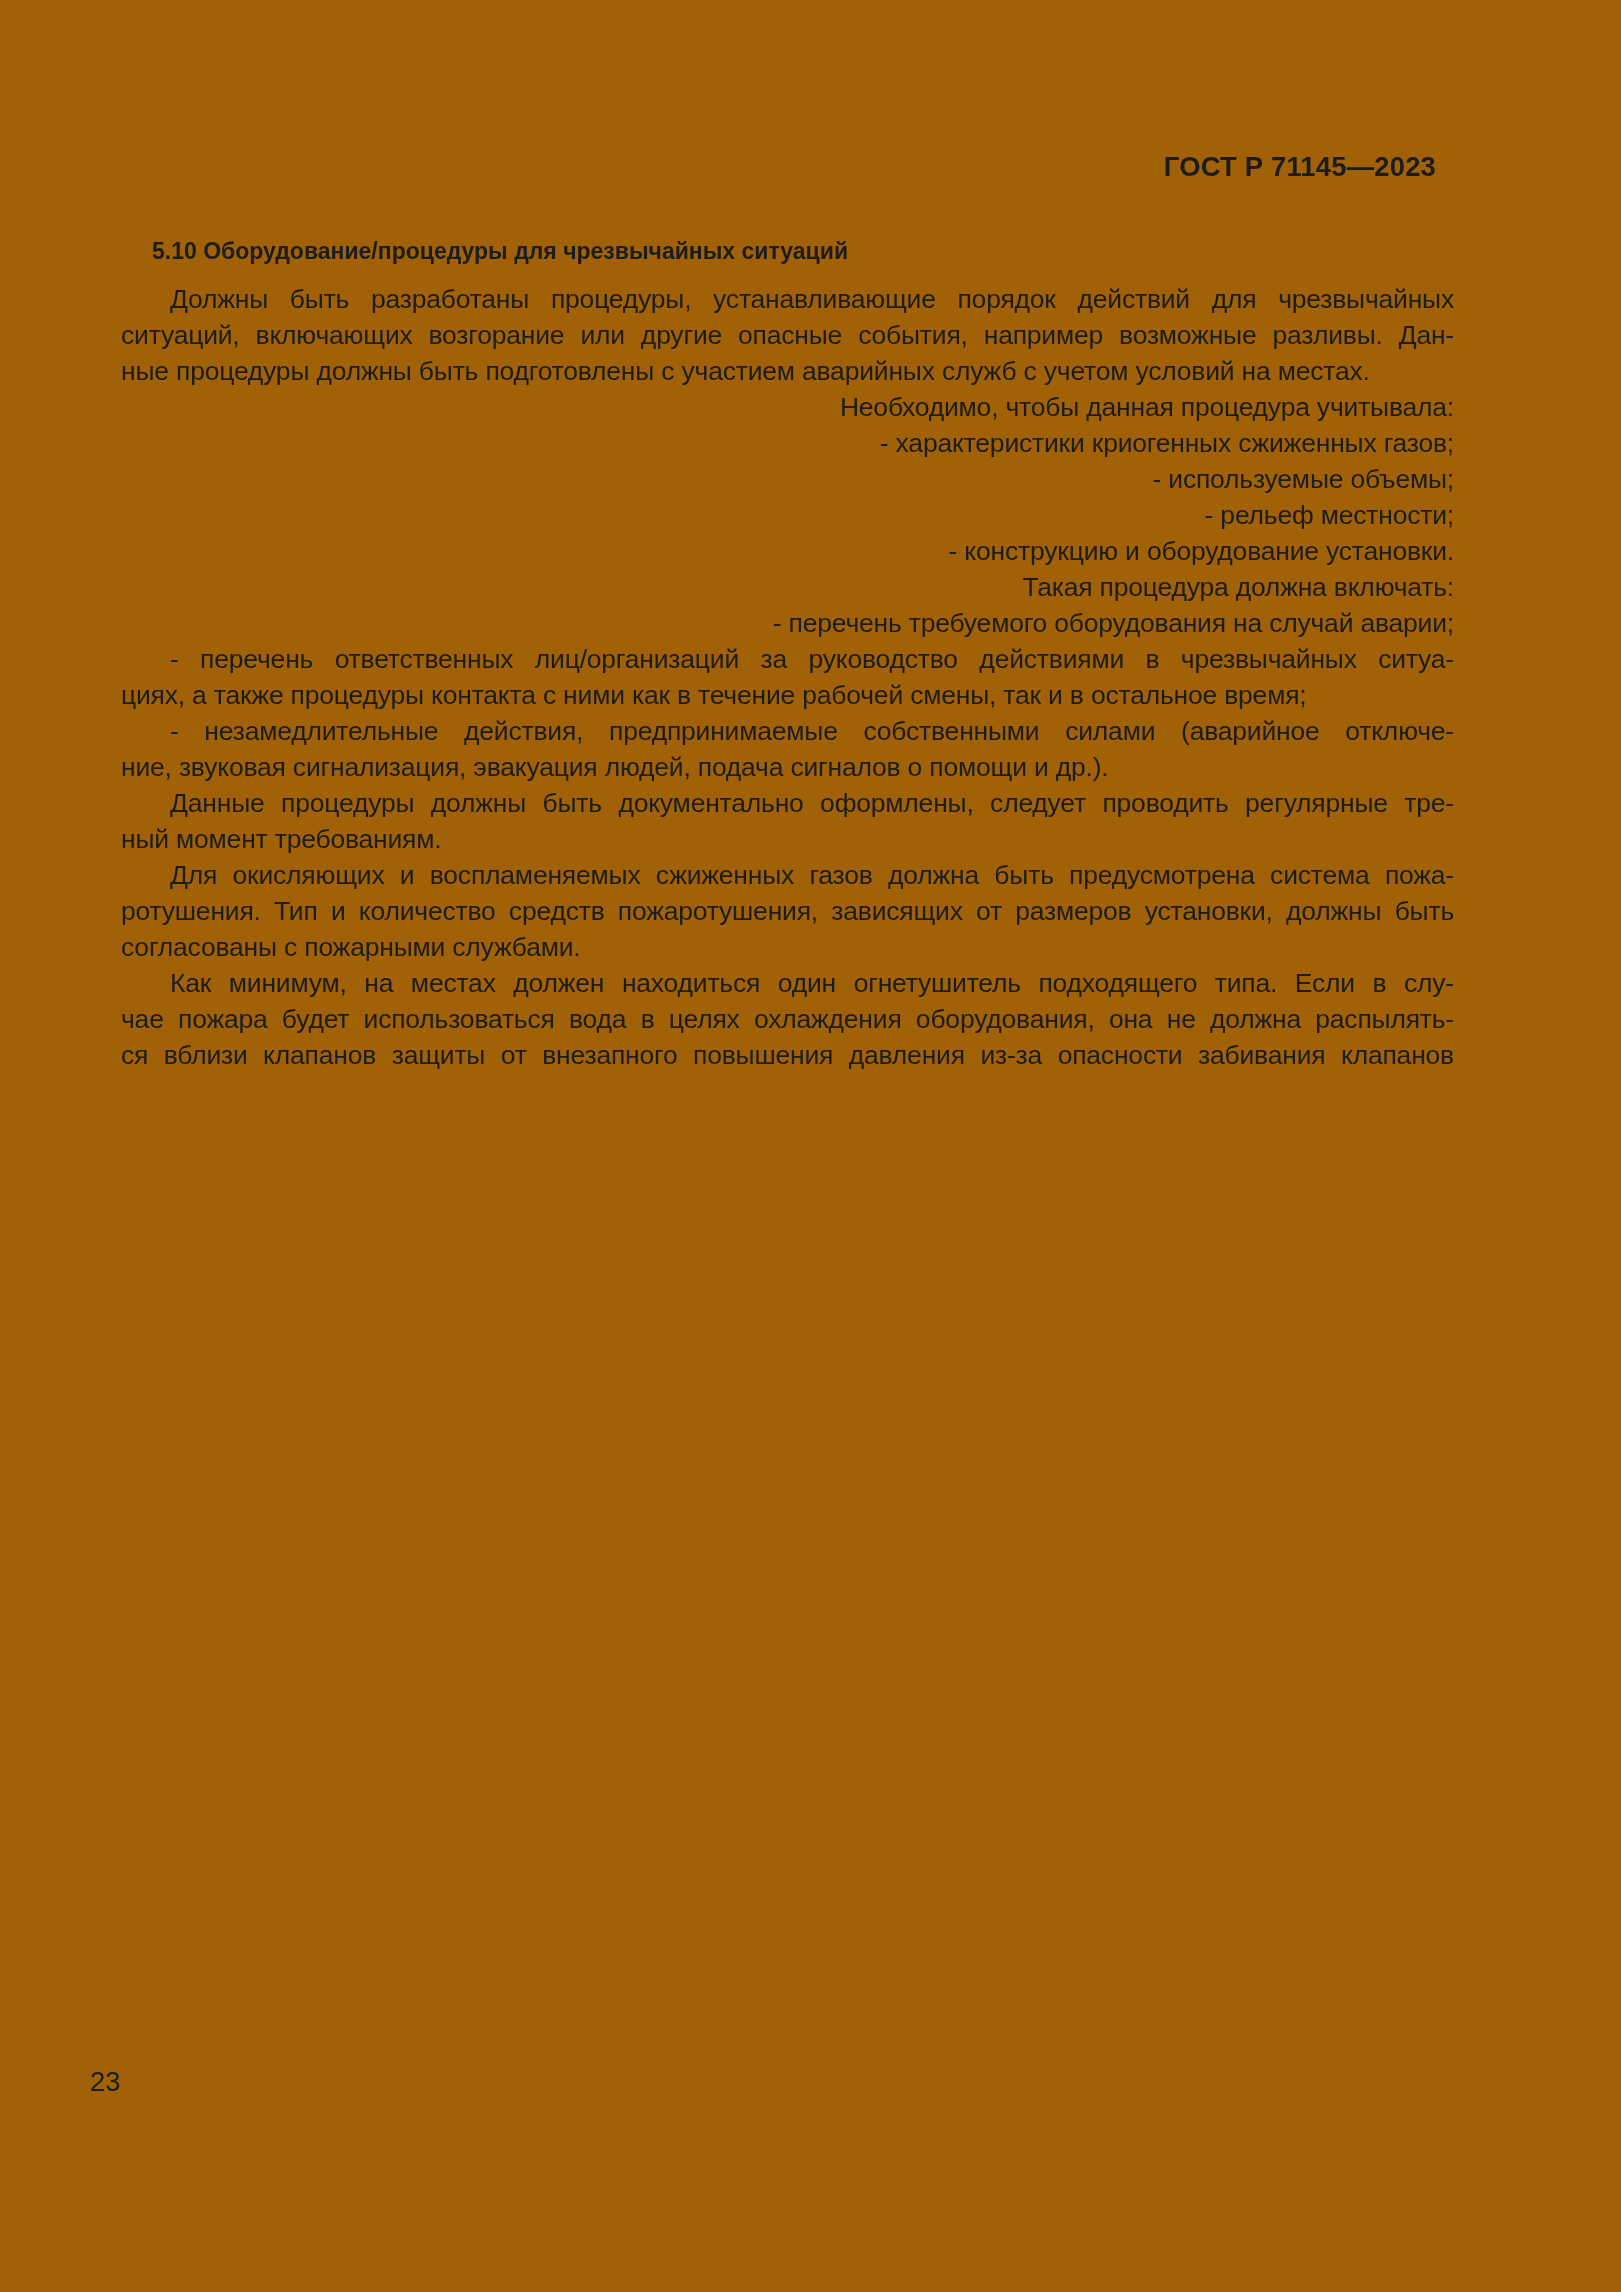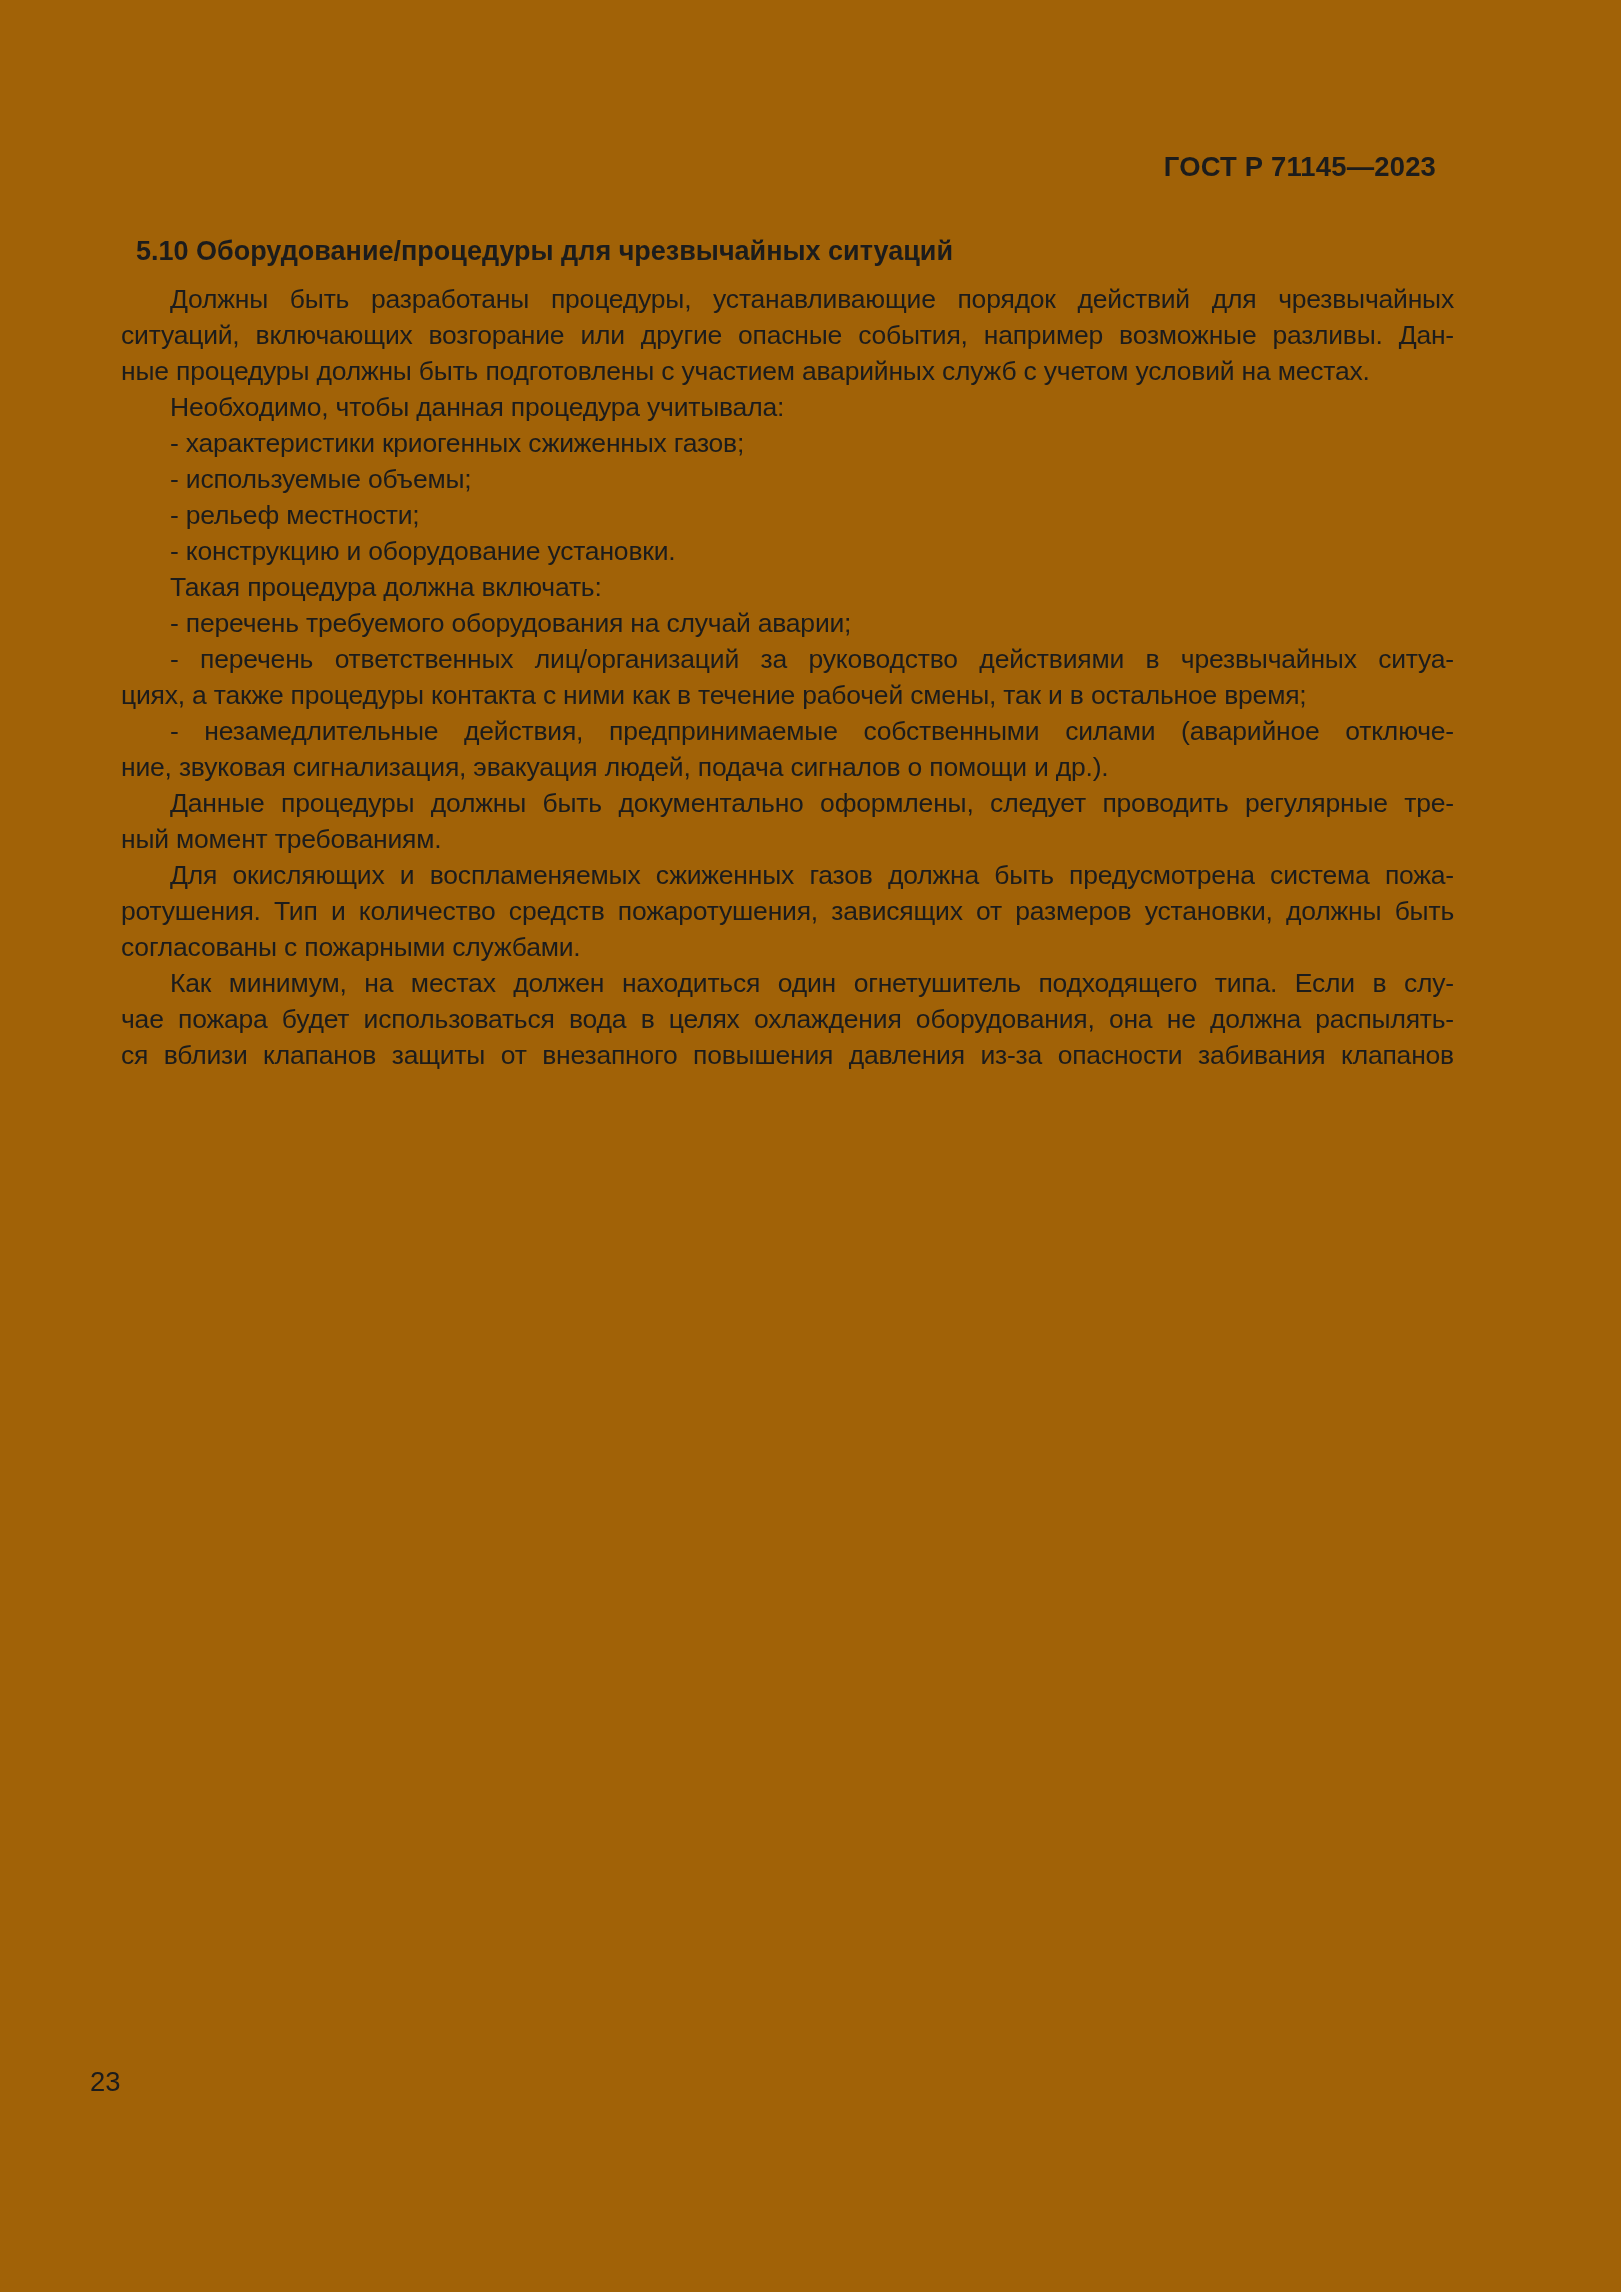--- a/index.html
+++ b/index.html
@@ -20,38 +20,38 @@
     width: 1333px;
     text-align: right;
     font-size: 27.4px;
     font-weight: 700;
     line-height: 36px;
     letter-spacing: 0.2px;
   }
   .section-heading {
     position: absolute;
     top: 233px;
-    left: 136px;
+    left: 152px;
     margin: 0;
-    font-size: 27px;
+    font-size: 23px;
     font-weight: 700;
     line-height: 36px;
     text-align: right;
   }
   .body-text {
     position: absolute;
     top: 281px;
     left: 121px;
     width: 1333px;
     font-size: 26.5px;
     line-height: 36px;
     letter-spacing: -0.2px;
   }
   .ln { min-height: 36px; white-space: normal; }
-  .ind { text-indent: 49px; }
+  .ind { text-indent: 49px; text-align: right; }
   .jst { text-align: justify; text-align-last: justify; }
   .page-number {
     position: absolute;
     top: 2064px;
     left: 90px;
     width: 1323px;
     font-size: 27.4px;
     line-height: 36px;
   }
 </style>

